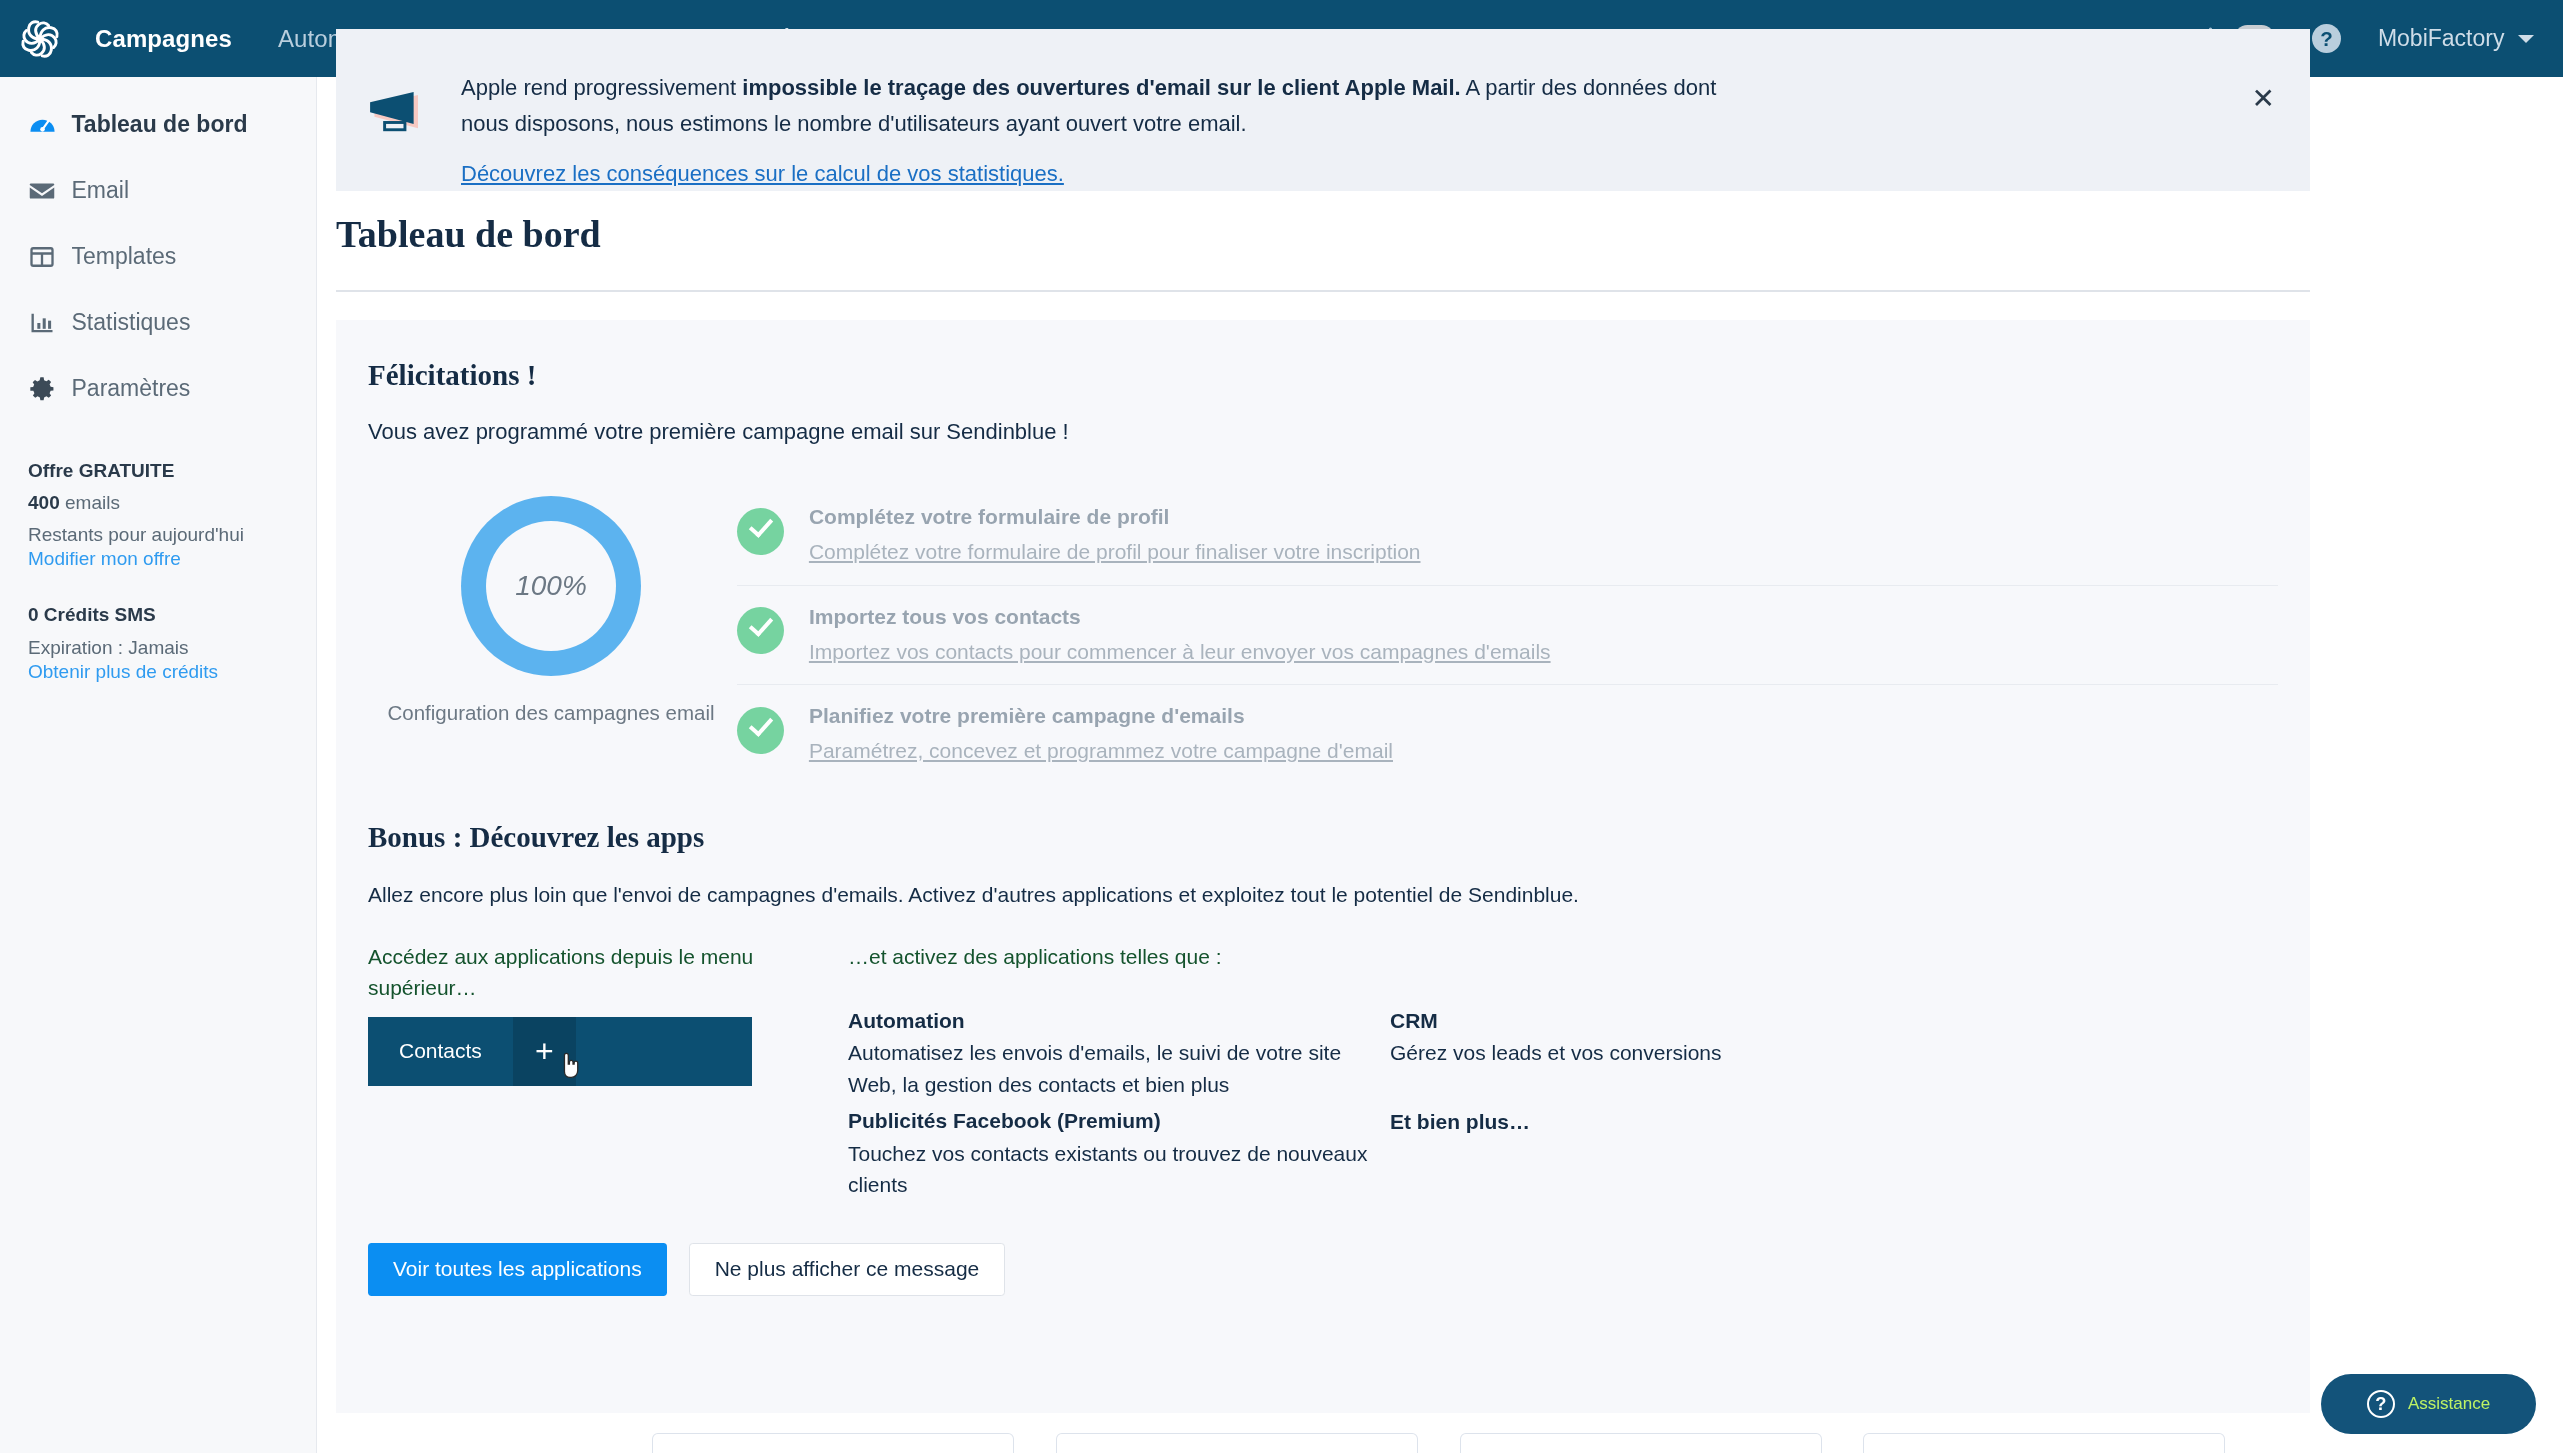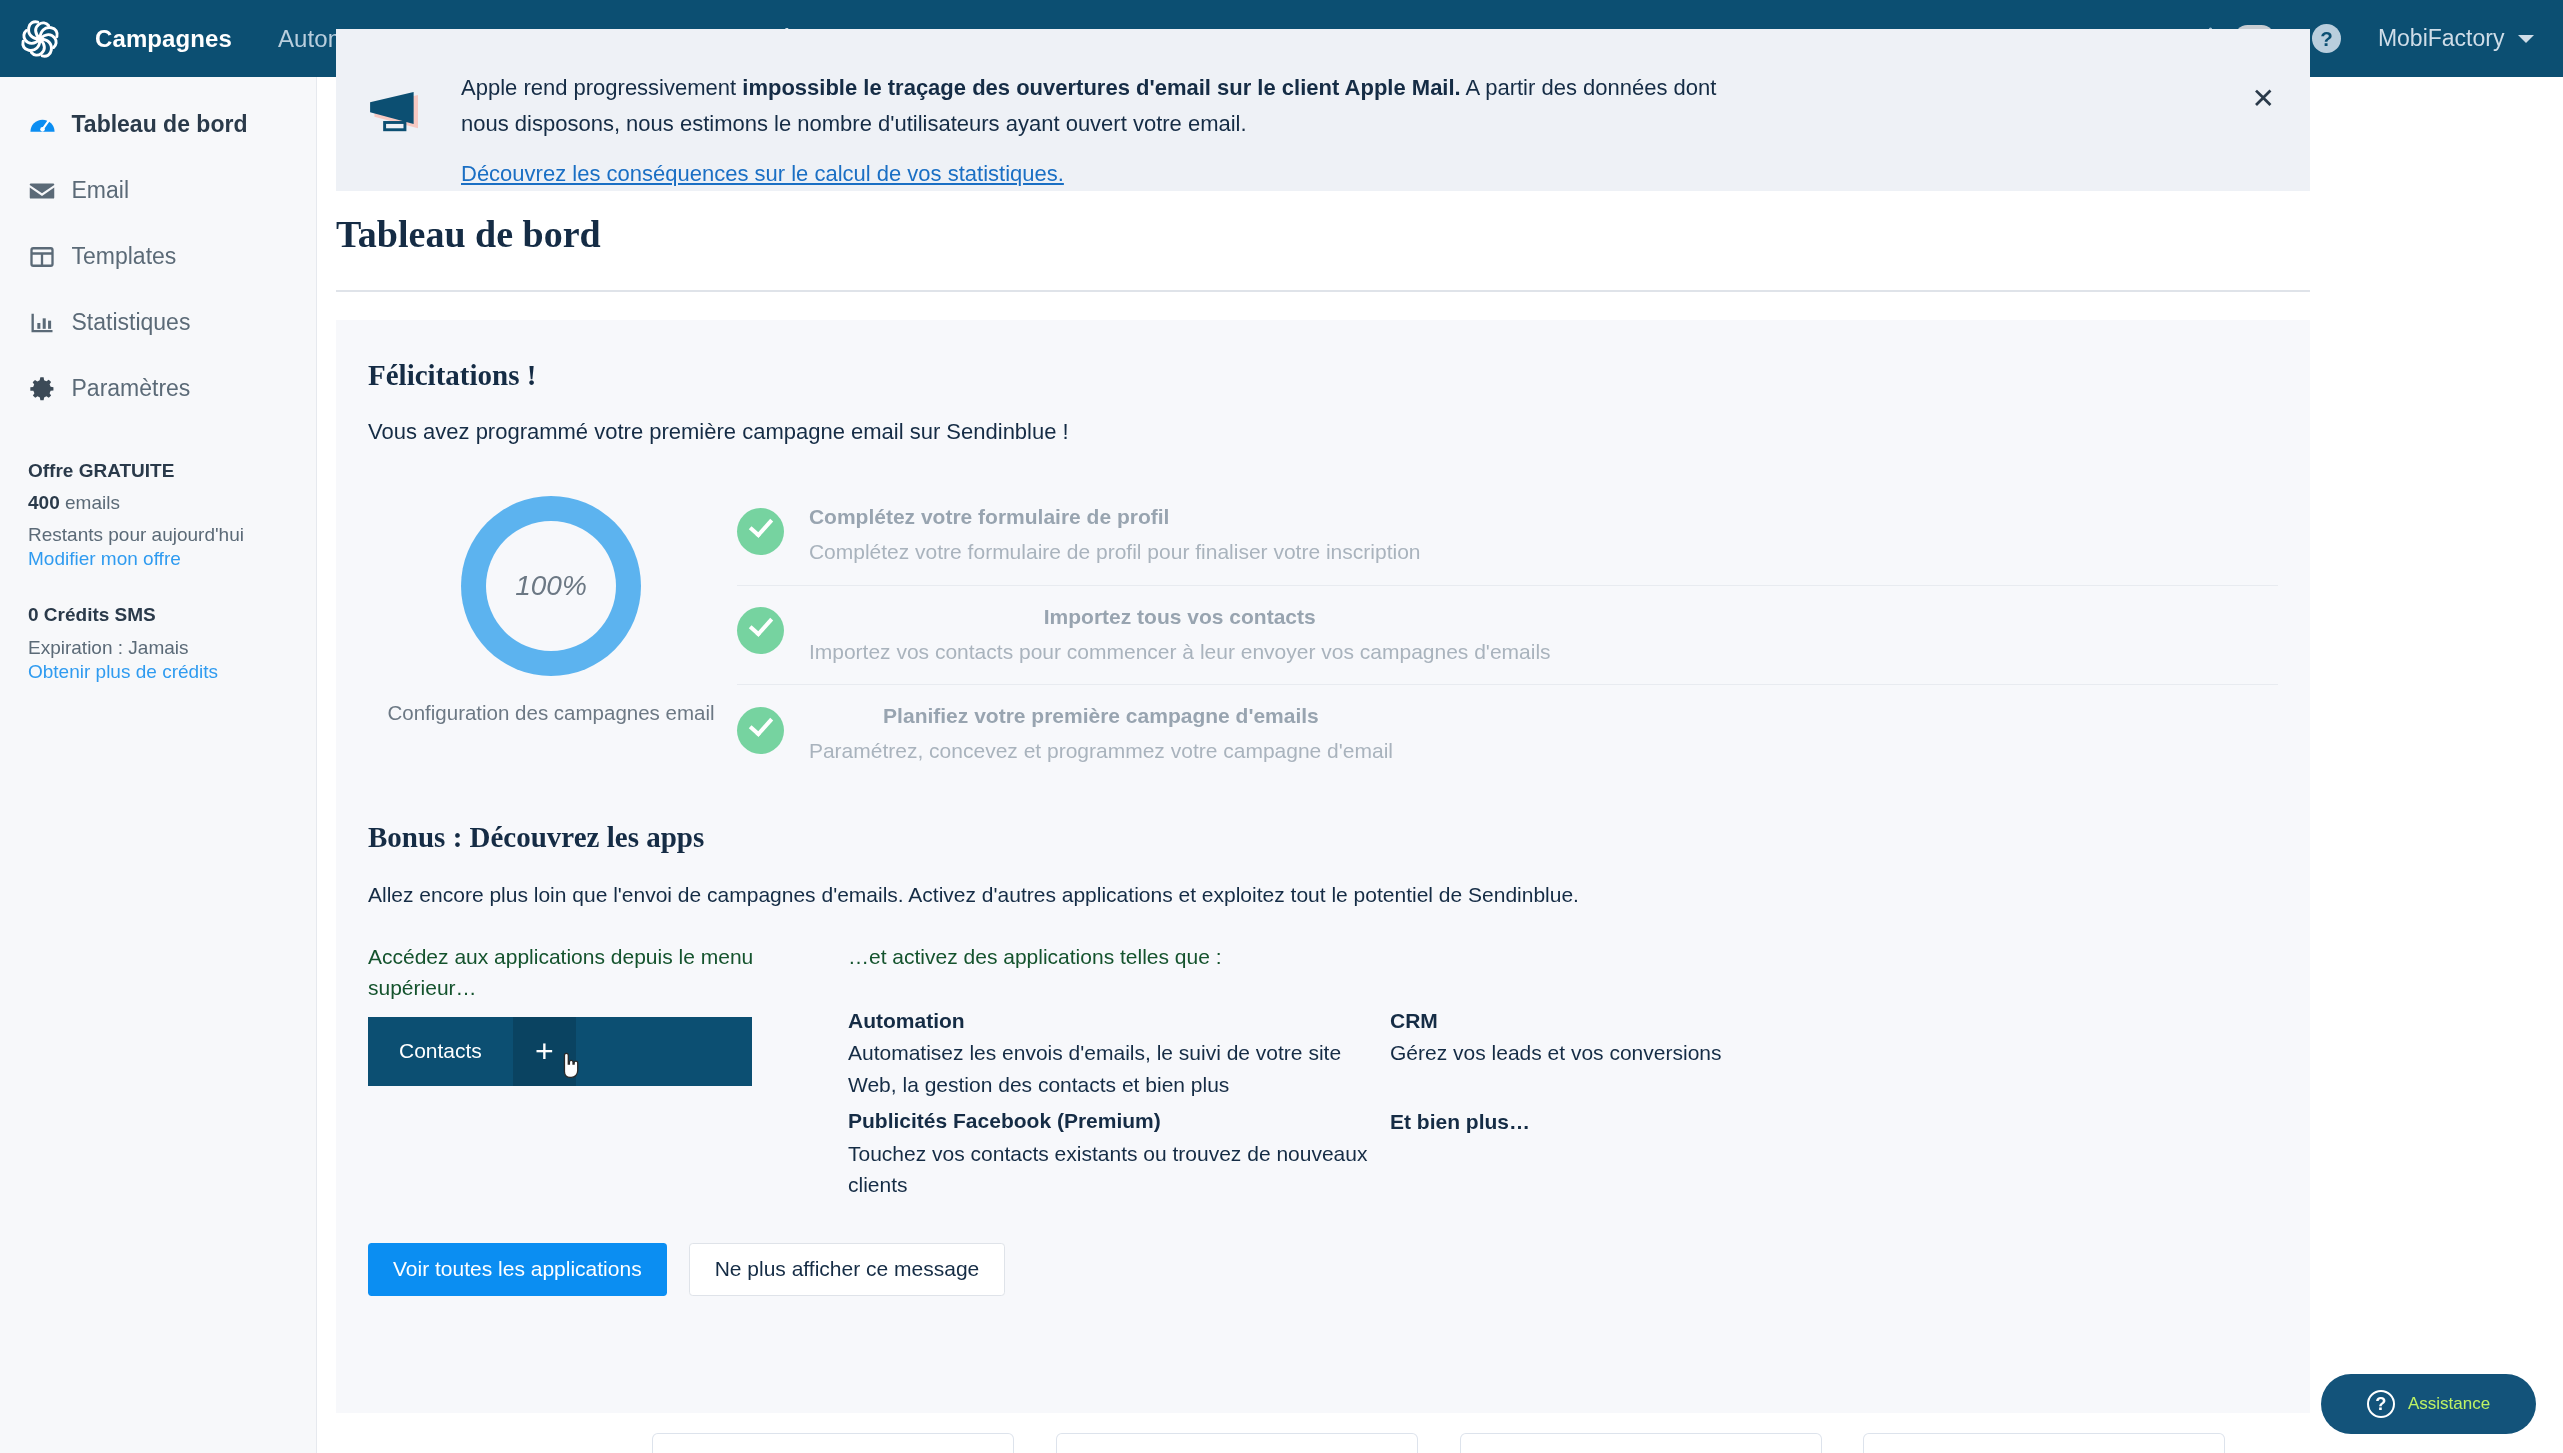--- a/index.html
+++ b/index.html
@@ -98,32 +98,32 @@
     display: flex; align-items: center; justify-content: center;
   }
   .donut-hole {
     width: 130px; height: 130px; border-radius: 50%; background: #f7f8fb;
     display: flex; align-items: center; justify-content: center;
     font-size: 28px; color: #6c7884; font-style: italic;
   }
   .prog-cap { font-size: 20.5px; color: #6c7884; margin-top: 25px; }
   .check-col { flex: 1 1 auto; margin-left: 2.9px; margin-right: 32px; }
   .check-item { display: flex; align-items: flex-start; padding: 19px 0 20.5px; }
-  .check-item + .check-item { border-top: 0.7px solid #e8ebf0; text-align: center; }
+  .check-item + .check-item { border-top: 0.7px solid #e8ebf0; }
   .cmark {
     width: 47px; height: 47px; flex: 0 0 47px; border-radius: 50%;
     background: #76d3a0; margin: 2.9px 25px 0 0; position: relative;
   }
   .cmark::after {
     content: ""; position: absolute; left: 13px; top: 11px;
     width: 17.6px; height: 8.8px; border-left: 4.4px solid #fff; border-bottom: 4.4px solid #fff;
     transform: rotate(-48deg);
   }
   .ci-t { font-size: 21px; font-weight: bold; color: #98a4b0; }
-  .ci-d { font-size: 21px; color: #a9b3bd; margin-top: 11px; }
+  .ci-d { font-size: 21px; color: #a9b3bd; margin-top: 11px; text-decoration: underline; }
   .h-bonus {
     font-family: "Liberation Serif", serif; font-size: 29px; font-weight: bold;
     color: #152c45; margin-top: 37px;
   }
   .bonus-p { font-size: 21px; color: #152c45; margin-top: 29px; }
   #apps-grid { display: flex; margin-top: 34px; }
   .ag-col1 { width: 480px; flex: 0 0 480px; }
   .ag-col2 { width: 542px; flex: 0 0 542px; }
   .ag-col3 { width: 542px; flex: 0 0 542px; }
   .ag-lead { font-size: 21px; color: #14532d; line-height: 31.5px; }

